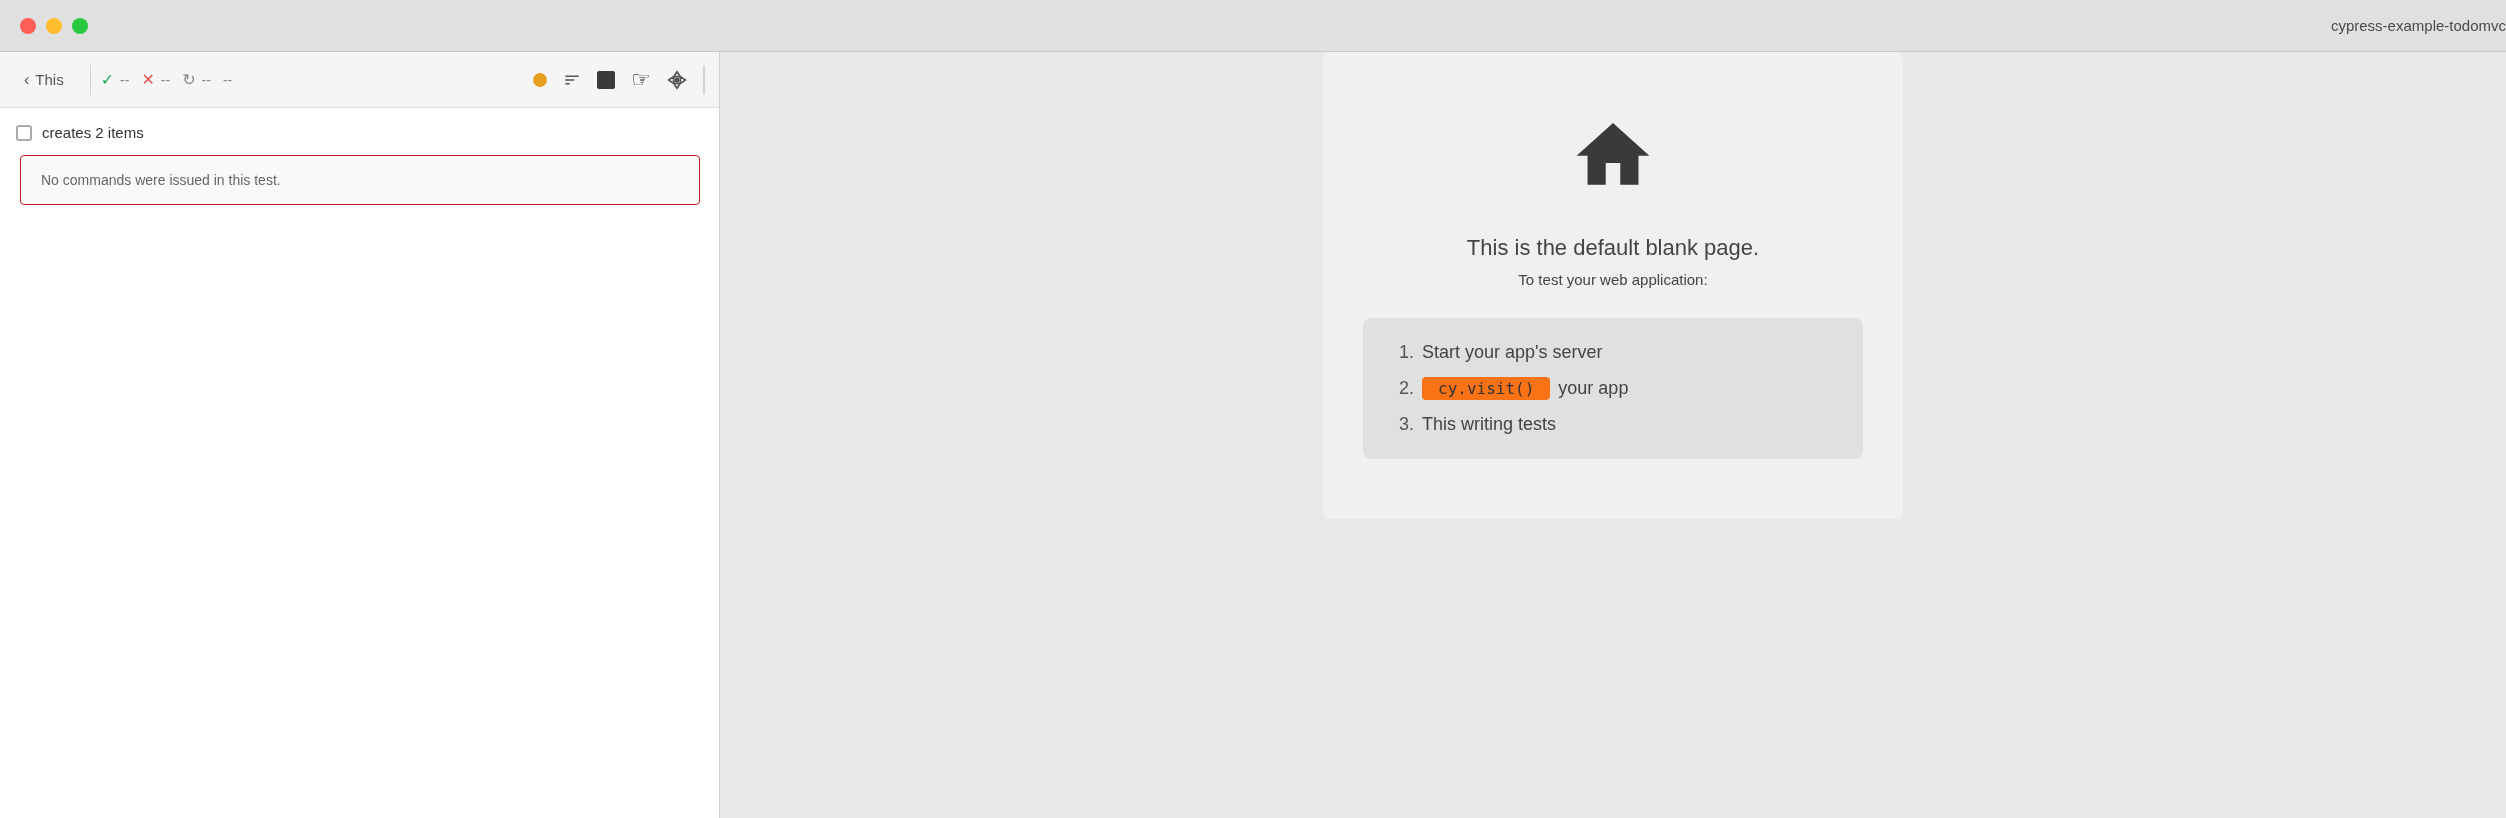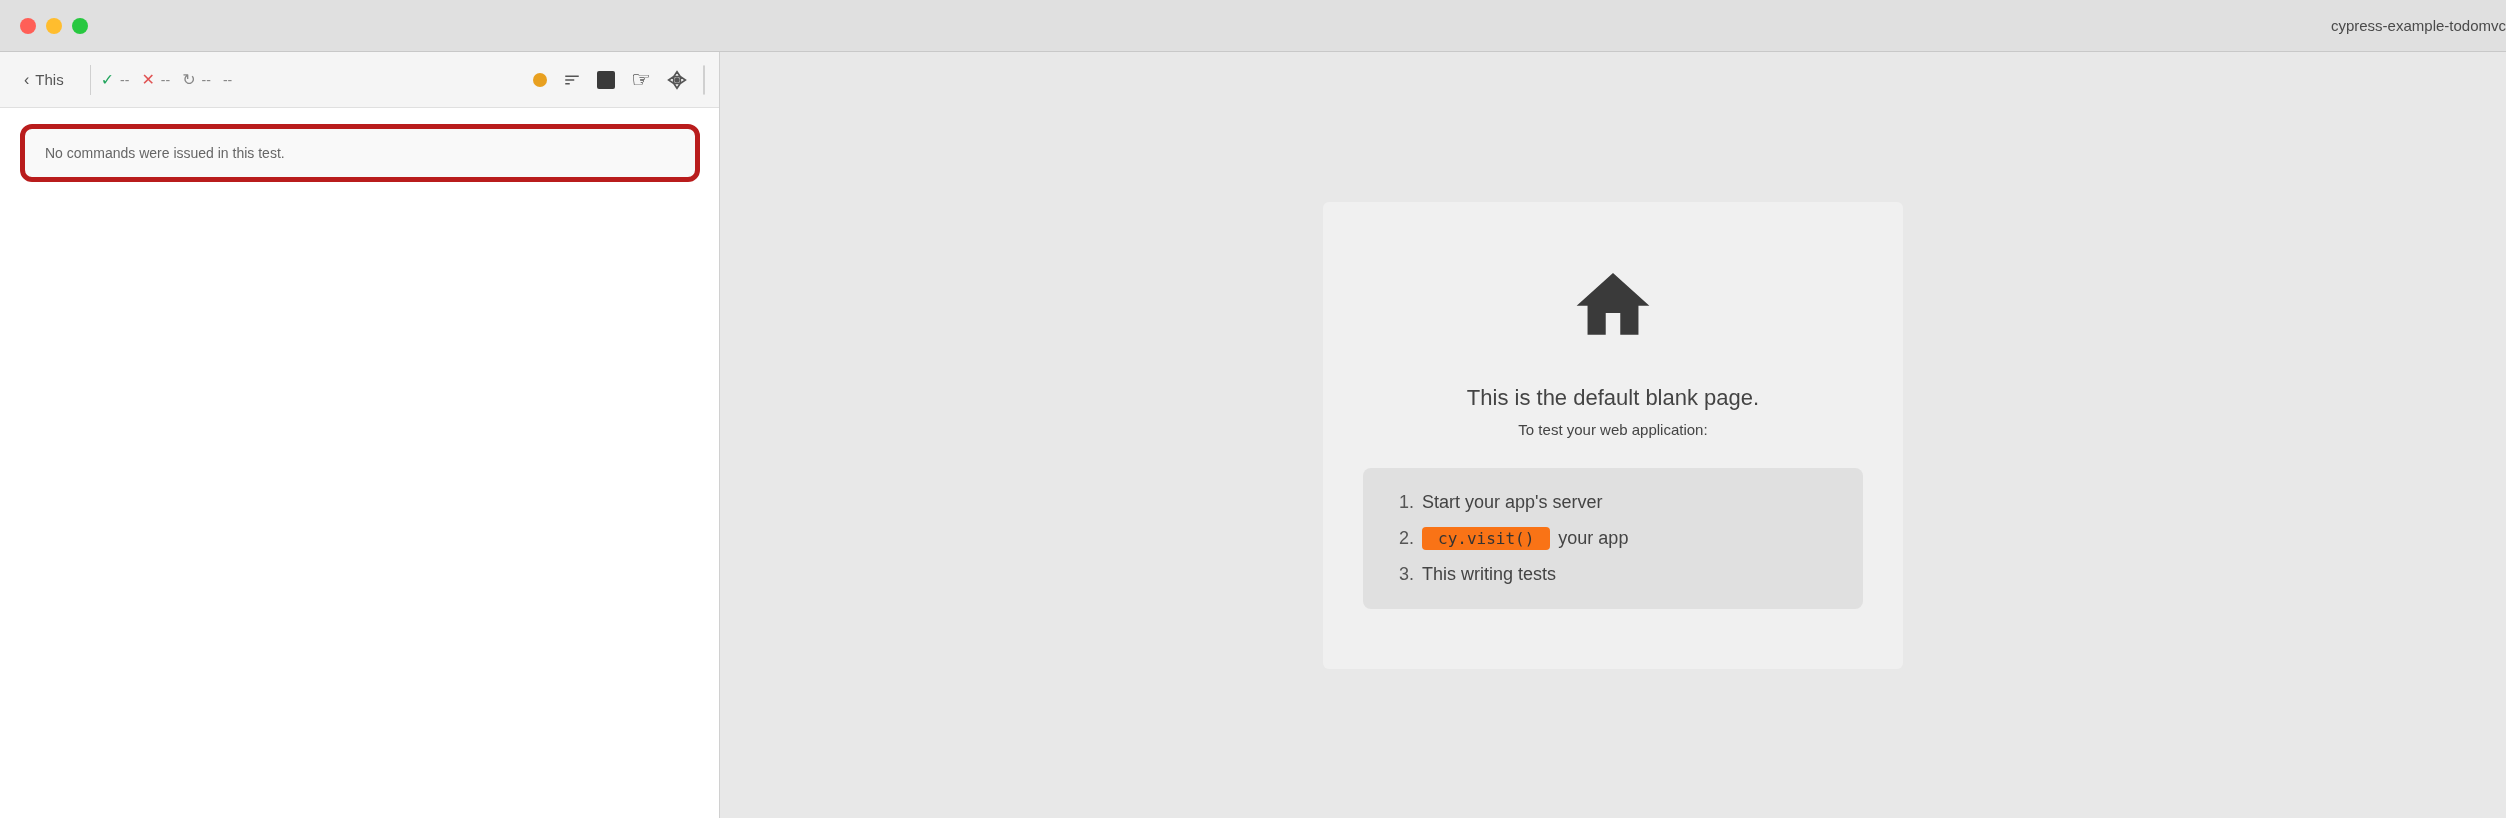--- a/index.html
+++ b/index.html
@@ -167,35 +167,35 @@
     .checkbox {
       width: 16px;
       height: 16px;
       border: 2px solid #aaa;
       border-radius: 3px;
       flex-shrink: 0;
     }
 
     .no-commands-box {
       background: #f9f9f9;
-      border: 5px solid #b91c1c;
-      border-radius: 12px;
+      border: 1px solid #b91c1c;
+      border-radius: 4px;
       padding: 16px 20px;
       font-size: 14px;
       color: #666;
       margin-left: 4px;
       max-width: 680px;
     }
 
     
     .right-panel {
       flex: 1;
       background: #e8e8e8;
       display: flex;
-      align-items: center;
+      align-items: flex-start;
       justify-content: center;
     }
 
     .blank-page {
       background: #f0f0f0;
       border-radius: 6px;
       width: 580px;
       padding: 60px 40px;
       display: flex;
       flex-direction: column;
@@ -336,20 +336,24 @@
             <circle cx="12" cy="12" r="2" fill="#555"></circle>
           </svg>
         </div>
 
         <div class="url-bar"></div>
       </div>
     </div>
 
     <div class="test-content">
 
+      <div class="test-item">
+        <div class="checkbox"></div>
+        <span>creates 2 items</span>
+      </div>
 
       <div class="no-commands-box">
         <span>No commands were issued in this test.</span>
       </div>
     </div>
 
   </div>
 
   <div class="right-panel">
     <div class="blank-page">

